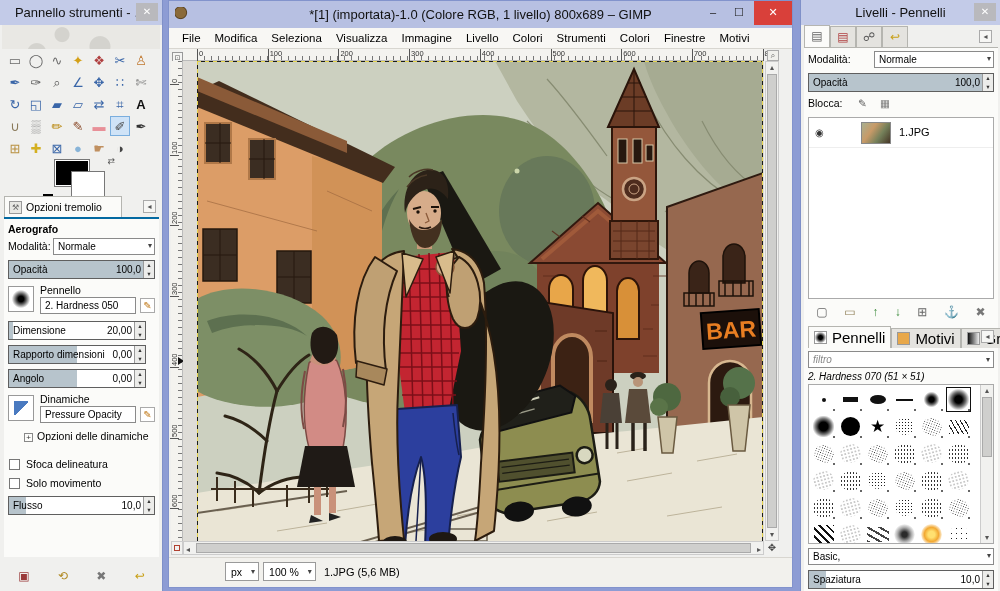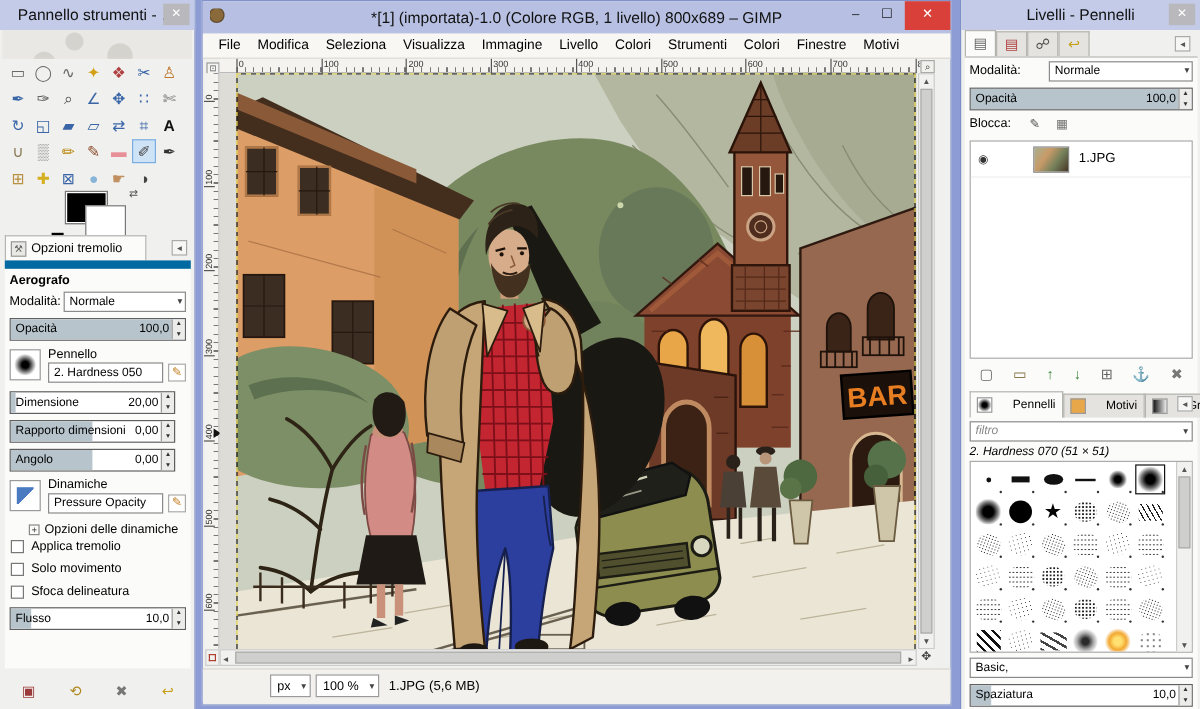--- a/index.html
+++ b/index.html
@@ -26,21 +26,21 @@
   #fg { position:absolute; left:0; top:0; width:34px; height:26px; background:#000; border:1px solid #fff; box-shadow:0 0 0 1px #777; }
   #bg { position:absolute; left:16px; top:11px; width:34px; height:26px; background:#fff; border:1px solid #777; }
   #swapcol { position:absolute; right:-8px; top:-4px; font-size:9px; color:#555; }
   #resetcol { position:absolute; left:-12px; bottom:-4px; width:10px; height:8px; background:#000; box-shadow:3px 3px 0 #fff,3px 3px 0 1px #555; }
   #opt-tab { position:absolute; left:4px; top:196px; width:118px; height:21px; background:#fbfbf9;
     border:1px solid #b5b5b0; border-bottom:none; font-size:10.5px; display:flex; gap:4px;
     align-items:center; padding-left:4px; }
   .dockmenu { position:absolute; width:13px; height:13px; border:1px solid #aaa; background:#f6f6f4;
     font-size:8px; color:#555; text-align:center; line-height:12px; }
   #opts { position:absolute; left:4px; top:217px; width:155px; bottom:34px; background:#fbfbf9;
-    border-top:7px solid #0369a1; padding:3px 4px; font-size:10.5px; }
+    border-top:2px solid #0369a1; padding:3px 4px; font-size:10.5px; }
   .boldlab { font-weight:bold; font-size:10.5px; margin:1px 0 3px; }
   .row { position:relative; margin-bottom:4px; height:18px; }
   .combo { position:absolute; right:0; top:0; width:102px; height:17px; background:#fff;
     border:1px solid #8a8a8a; font-size:10px; padding:2px 14px 0 4px; }
   .combo .arr { position:absolute; right:2px; top:2px; font-size:8px; color:#444; }
   .spinscale { position:relative; height:19px; border:1px solid #5f5f5f; background:#fff;
     font-size:10px; overflow:hidden; margin-bottom:5px; }
   .fill { position:absolute; left:0; top:0; bottom:0; background:#b7c4cc; }
   .ss-lab { position:absolute; left:4px; top:3px; }
   .ss-val { position:absolute; right:13px; top:3px; }
@@ -49,21 +49,21 @@
   .hasreset { width:138px; }
   .brushrow { position:relative; height:34px; margin-bottom:3px; }
   .prev-ico { position:absolute; left:0; top:2px; width:26px; height:26px; border:1px solid #999; background:#fff; }
   .prev-soft { background:radial-gradient(circle, #000 0 22%, rgba(0,0,0,.55) 45%, transparent 72%) center/18px 18px no-repeat #fff; }
   .prev-dyn { background:linear-gradient(135deg,#4a7ac0 0 55%,#fff 55%) center/14px 14px no-repeat #fff; }
   .prev-lab { position:absolute; left:32px; top:0; }
   .prev-input { position:absolute; left:32px; top:13px; width:96px; height:17px; background:#fff;
     border:1px solid #8a8a8a; font-size:10px; padding:2px 0 0 4px; white-space:nowrap; overflow:hidden; }
   .edit-ico { position:absolute; right:0; top:14px; width:15px; height:15px; border:1px solid #aaa;
     background:#fff; color:#c07818; font-size:10px; text-align:center; line-height:14px; }
-  .expander { font-size:10.5px; margin:2px 0 2px;padding-left:16px; }
+  .expander { font-size:10.5px; margin:2px 0 16px;padding-left:16px; }
   .plusbox { display:inline-block; width:9px; height:9px; border:1px solid #888; font-size:8px;
     line-height:8px; text-align:center; color:#333; margin-right:4px; }
   .chk { position:relative; height:17px; font-size:10.5px; padding-left:18px; margin-bottom:2px; }
   .chk .box { position:absolute; left:1px; top:1px; width:11px; height:11px; background:#fff; border:1px solid #777; }
   #tb-bottom { position:absolute; left:4px; bottom:8px; width:155px; display:flex; justify-content:space-around; }
   .mini-btn { font-size:12px; }
   
   #imgwin { left:168px; top:0; width:625px; height:588px; border:1px solid #8293cc; background:#f0f0ee; }
   #imgwin .titlebar { height:27px; background:#b7c0e2; }
   #win-ico { position:absolute; left:6px; top:6px; width:16px; height:14px;
@@ -125,21 +125,21 @@
   #rp-body { position:absolute; left:3px; top:47px; width:194px; bottom:0; background:#fbfbf9;
     border-top:1px solid #b5b5b0; font-size:10.5px; padding:3px 4px; }
   #layerlist { position:relative; width:100%; height:182px; background:#fff; border:1px solid #aaa; margin-top:2px; }
   .layerrow { position:relative; height:30px; border-bottom:1px solid #eee; }
   .eye { position:absolute; left:6px; top:9px; font-size:10px; color:#333; }
   .thumb { position:absolute; left:52px; top:4px; width:30px; height:22px; border:1px solid #888;
     background:linear-gradient(125deg,#a8b090 0%,#c89a68 35%,#74805a 65%,#463526 100%); }
   .layername { position:absolute; left:90px; top:8px; font-size:11px; }
   .btnrow { display:flex; justify-content:space-around; align-items:center; height:20px; margin-top:3px; }
   #brush-tabs { display:flex; align-items:flex-end; height:22px; margin-top:4px; position:relative; }
-  .br-tab { display:flex; align-items:center; gap:17px; padding:0 5px; height:20px; font-size:10px;
+  .br-tab { display:flex; align-items:center; gap:5px; padding:0 5px; height:20px; font-size:15px;
     border:1px solid #b5b5b0; border-bottom:none; background:#e4e3df; white-space:nowrap; }
   .br-tab.active { background:#fbfbf9; height:22px; }
   .tabico { width:13px; height:13px; display:inline-block; }
   .ico-brush { background:radial-gradient(circle,#000 0 25%,rgba(0,0,0,.5) 50%,transparent 75%) center/11px 11px no-repeat #fff; border:1px solid #999; }
   .ico-motivi { background:#e8a84a; border:1px solid #999; }
   .ico-grad { background:linear-gradient(90deg,#111,#eee); border:1px solid #999; }
   #filtro { position:relative; width:100%; height:17px; background:#fff; border:1px solid #8a8a8a;
     font-size:10px; font-style:italic; color:#888; padding:2px 4px; margin-top:3px; }
   #filtro .arr { position:absolute; right:3px; top:3px; font-size:8px; color:#444; font-style:normal; }
   #brushinfo { font-style:italic; font-size:10px; margin:3px 0 2px; }
@@ -275,29 +275,25 @@
       <span class="prev-ico prev-dyn"></span>
       <span class="prev-lab">Dinamiche</span>
       <span class="prev-input">Pressure Opacity</span>
       <span class="edit-ico">✎</span>
     </div>
     <div class="expander">
       <span class="plusbox">+</span><span>Opzioni delle dinamiche</span>
     </div>
     <div class="chk">
       <span class="box"></span>
-      <span>Applica tremolio</span>
+      <span>Sfoca delineatura</span>
     </div>
     <div class="chk">
       <span class="box"></span>
       <span>Solo movimento</span>
-    </div>
-    <div class="chk">
-      <span class="box"></span>
-      <span>Sfoca delineatura</span>
     </div>
     <div class="spinscale">
       <div class="fill" style="width:12%"></div>
       <span class="ss-lab">Flusso</span>
       <span class="ss-val">10,0</span>
       <span class="spin">▲<br>▼</span>
     </div>
   </div>
   <div id="tb-bottom">
       <span class="mini-btn" style="color: rgb(154, 58, 58);">▣</span>

